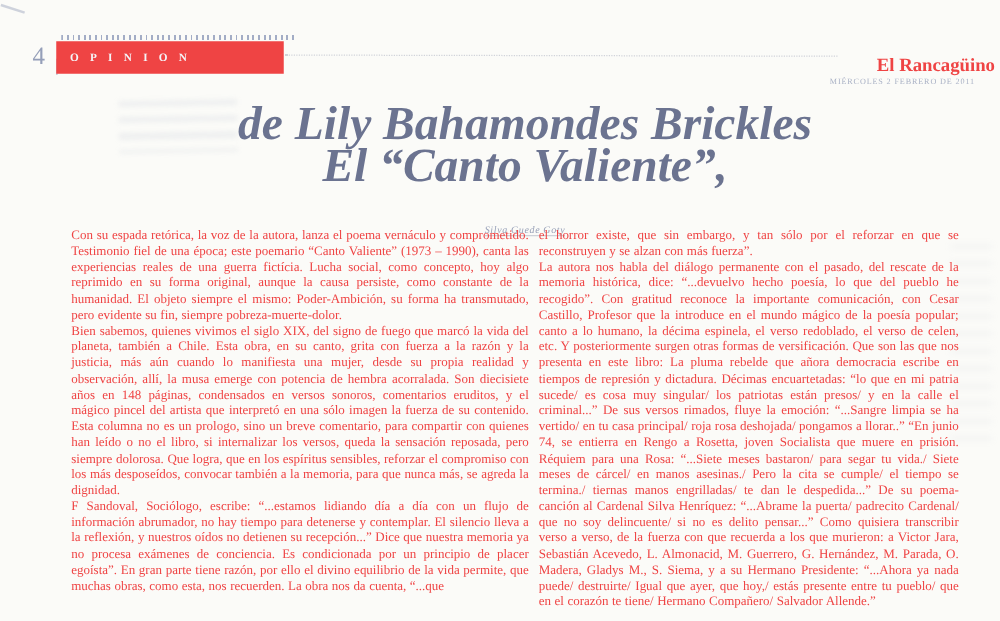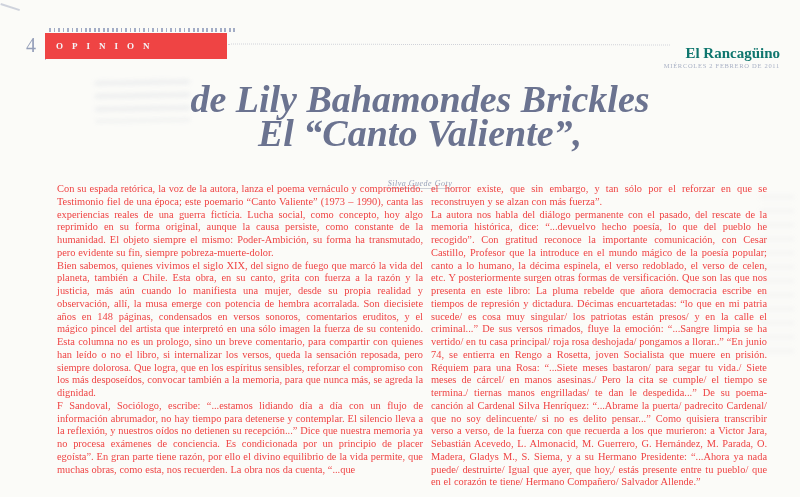--- a/index.html
+++ b/index.html
@@ -45,22 +45,22 @@
   .section-bar{
     position:absolute;left:45px;top:33px;width:182px;height:26px;
     background:#ef4444;display:flex;align-items:center;
   }
   .section-bar .label{
     color:#f4f5f8;font-size:9px;font-weight:bold;letter-spacing:9px;
     padding-left:11px;font-family:"Liberation Serif",serif;
     filter:blur(.2px);white-space:nowrap;
   }
   .masthead{
-    position:absolute;right:20px;top:45px;width:300px;text-align:right;
-    font-size:15px;font-weight:bold;color:#0f766e;
+    position:absolute;right:4px;top:45px;width:300px;text-align:right;
+    font-size:15px;font-weight:bold;color:#ef4444;
     font-family:"Liberation Serif",serif;filter:blur(.35px);
   }
   .date-line{
     position:absolute;right:20px;top:62px;width:300px;text-align:right;
     font-size:6.5px;color:#a9b1c5;letter-spacing:.7px;filter:blur(.3px);
   }
   
   .title-block{
     position:absolute;left:100px;top:78px;width:640px;text-align:center;
     color:#6b7390;filter:blur(.3px);

